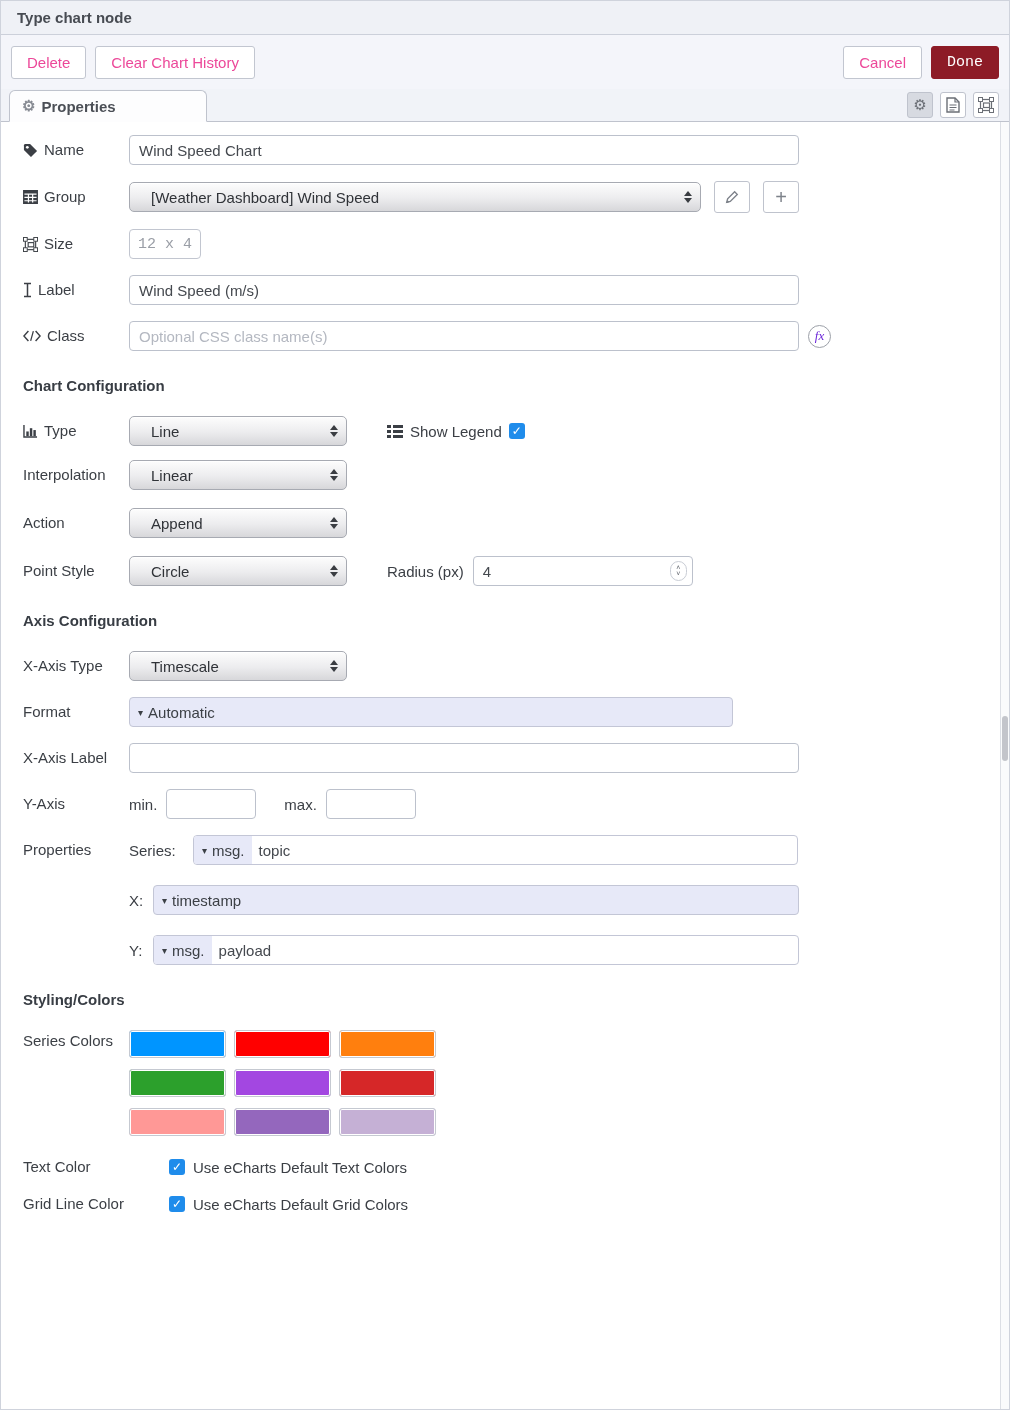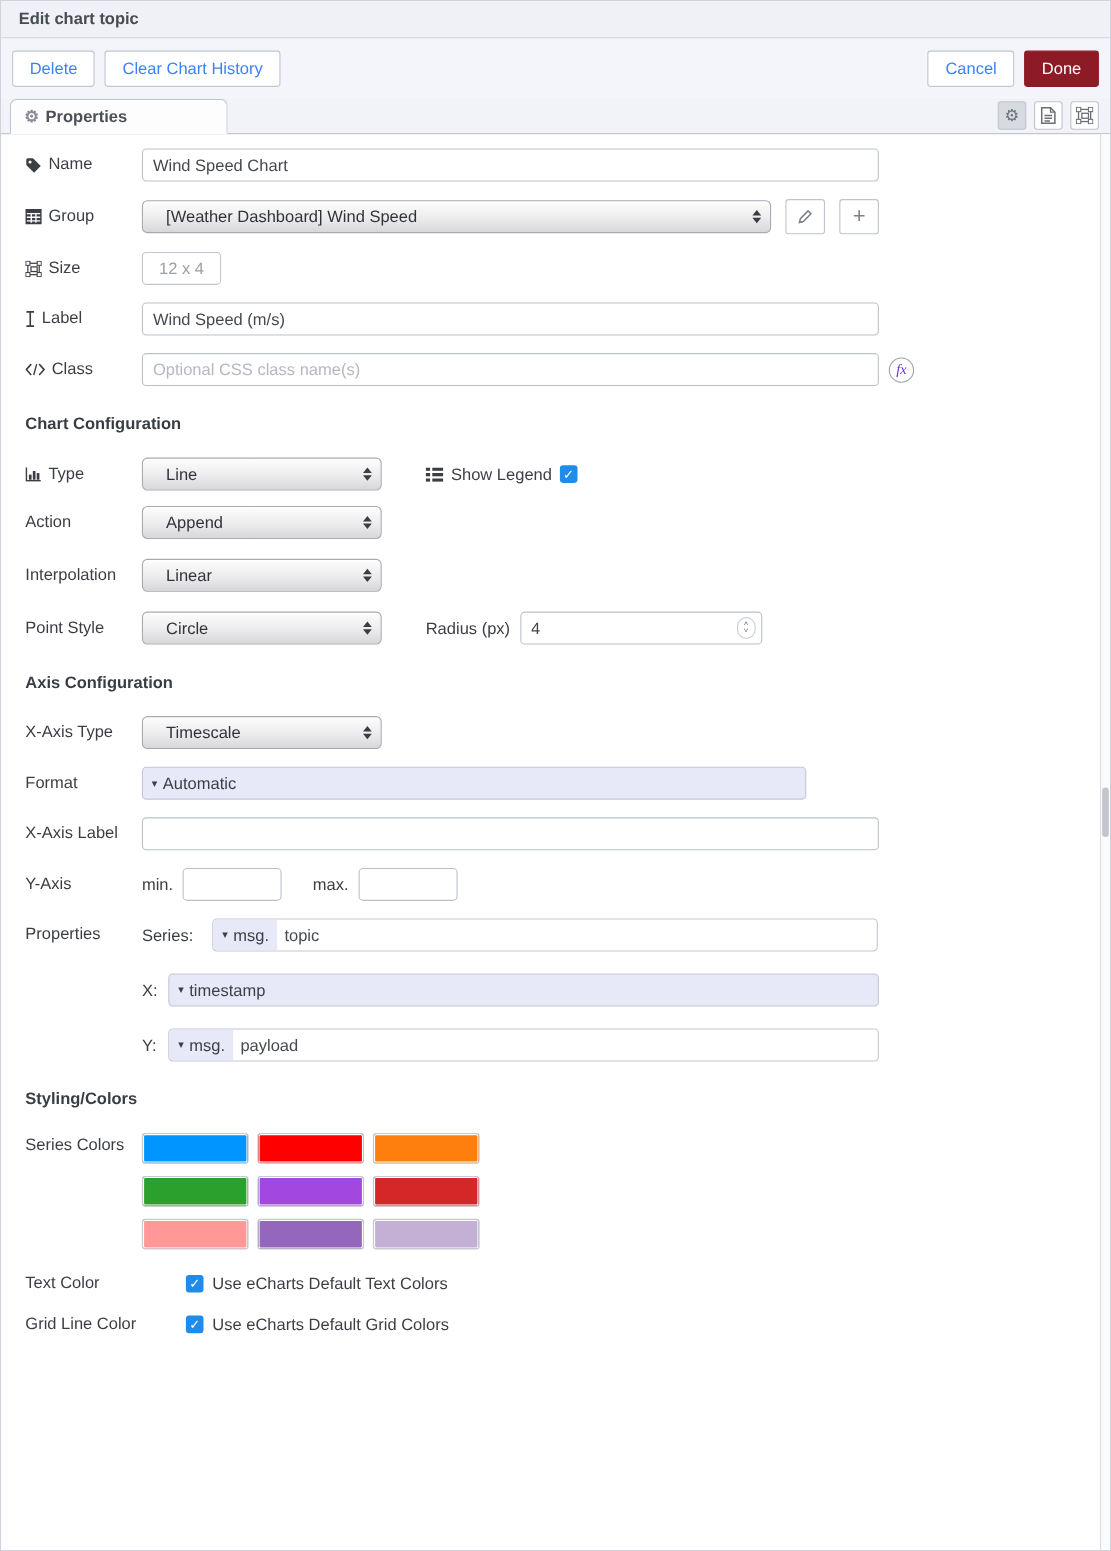--- a/index.html
+++ b/index.html
@@ -14,23 +14,23 @@
     height:34px; background:#eff1f6; border-bottom:1px solid #ccd0da;
     display:flex; align-items:center; padding:0 16px;
   }
   .titlebar h1 { font-size:15px; font-weight:bold; color:#474b52; }
   .toolbar {
     height:54px; background:#f4f5fa; display:flex; align-items:center;
     padding:0 10px; gap:9px;
   }
   .btn {
     height:33px; background:#fff; border:1px solid #c2c6d0; border-radius:3px;
-    font-family:inherit; font-size:15px; color:#3b82f6; padding:0 15px; cursor:pointer;
-  }
-  .btn.primary { background:#8d1b26; border-color:#8d1b26; color:#fff; }
+    font-family:inherit; font-size:15px; color:#ec4899; padding:0 15px; cursor:pointer;
+  }
+  .btn.primary { background:#8d1b26; border-color:#8d1b26; color:#fff;font-family:Liberation Mono, monospace; }
   .toolbar .spacer { flex:1; }
   .tabbar {
     height:33px; background:#f1f3f8; border-bottom:1px solid #bfc3cd;
     display:flex; align-items:flex-end; padding:0 8px; position:relative;
   }
   .tab {
     width:198px; height:32px; background:#fdfdfe; border:1px solid #bfc3cd;
     border-bottom:1px solid #fdfdfe; border-radius:6px 6px 0 0; margin-bottom:-1px;
     display:flex; align-items:center; gap:6px; padding:0 12px;
     font-size:15px; font-weight:bold; color:#4b4f56;
@@ -64,21 +64,21 @@
     padding:0 8px 0 21px; font-size:15px; color:#303338; cursor:pointer;
     box-shadow:inset 0 1px 0 #fff;
   }
   .select .sel-txt { flex:1; }
   .select .arrows { display:flex; flex-direction:column; gap:2px; margin-left:6px; }
   .select .arrows i { width:0; height:0; border-left:4px solid transparent; border-right:4px solid transparent; }
   .select .arrows i.up { border-bottom:5px solid #3a3d42; }
   .select .arrows i.dn { border-top:5px solid #3a3d42; }
   .sizebtn {
     width:72px; height:30px; border:1px solid #c2c6d0; border-radius:4px; background:#fff;
-    font-family:Liberation Sans, sans-serif; font-size:15px; color:#9a9ea6; cursor:pointer;
+    font-family:Liberation Mono, monospace; font-size:15px; color:#9a9ea6; cursor:pointer;
   }
   .fx {
     width:23px; height:23px; border:1.5px solid #9ca0a8; border-radius:50%;
     display:flex; align-items:center; justify-content:center; margin-left:9px;
     font-family:"Liberation Serif", serif; font-style:italic; font-size:13px; color:#6d28d9;
   }
   .checkbox {
     width:16px; height:16px; border-radius:3px; background:#1f8ceb; color:#fff;
     display:inline-flex; align-items:center; justify-content:center;
     font-size:12px; line-height:1; cursor:pointer; flex-shrink:0;
@@ -112,21 +112,21 @@
     position:absolute; top:121px; right:0; width:9px; bottom:0;
     background:#fafbfc; border-left:1px solid #dcdfe5;
   }
   .thumb { position:absolute; top:594px; left:1px; width:6px; height:45px; background:#c3c5cb; border-radius:3px; }
   .ic { color:#3b3f45; }
 </style>
 </head>
 <body>
 
 <div class="titlebar">
-  <h1>Edit chart topic</h1>
+  <h1>Type chart node</h1>
 </div>
 
 <div class="toolbar">
   <button class="btn">Delete</button>
   <button class="btn">Clear Chart History</button>
   <div class="spacer"></div>
   <button class="btn">Cancel</button>
   <button class="btn primary">Done</button>
 </div>
 
@@ -263,37 +263,37 @@
           <rect x="0" y="10" width="4" height="3" fill="#3b3f45"></rect>
           <rect x="6" y="10" width="10" height="3" fill="#3b3f45"></rect>
         </svg>
       <span class="chk-label">Show Legend</span>
       <span class="checkbox">✓</span>
     </div>
   </div>
 
   <div class="row" style="margin-bottom:18px;">
     <div class="row-label">
+      <span>Interpolation</span>
+    </div>
+    <div class="select" style="width:218px;">
+      <span class="sel-txt">Linear</span>
+      <span class="arrows">
+          <i class="up"></i>
+          <i class="dn"></i>
+        </span>
+    </div>
+  </div>
+
+  <div class="row" style="margin-bottom:18px;">
+    <div class="row-label">
       <span>Action</span>
     </div>
     <div class="select" style="width:218px;">
       <span class="sel-txt">Append</span>
-      <span class="arrows">
-          <i class="up"></i>
-          <i class="dn"></i>
-        </span>
-    </div>
-  </div>
-
-  <div class="row" style="margin-bottom:18px;">
-    <div class="row-label">
-      <span>Interpolation</span>
-    </div>
-    <div class="select" style="width:218px;">
-      <span class="sel-txt">Linear</span>
       <span class="arrows">
           <i class="up"></i>
           <i class="dn"></i>
         </span>
     </div>
   </div>
 
   <div class="row" style="margin-bottom:18px;">
     <div class="row-label">
       <span>Point Style</span>

